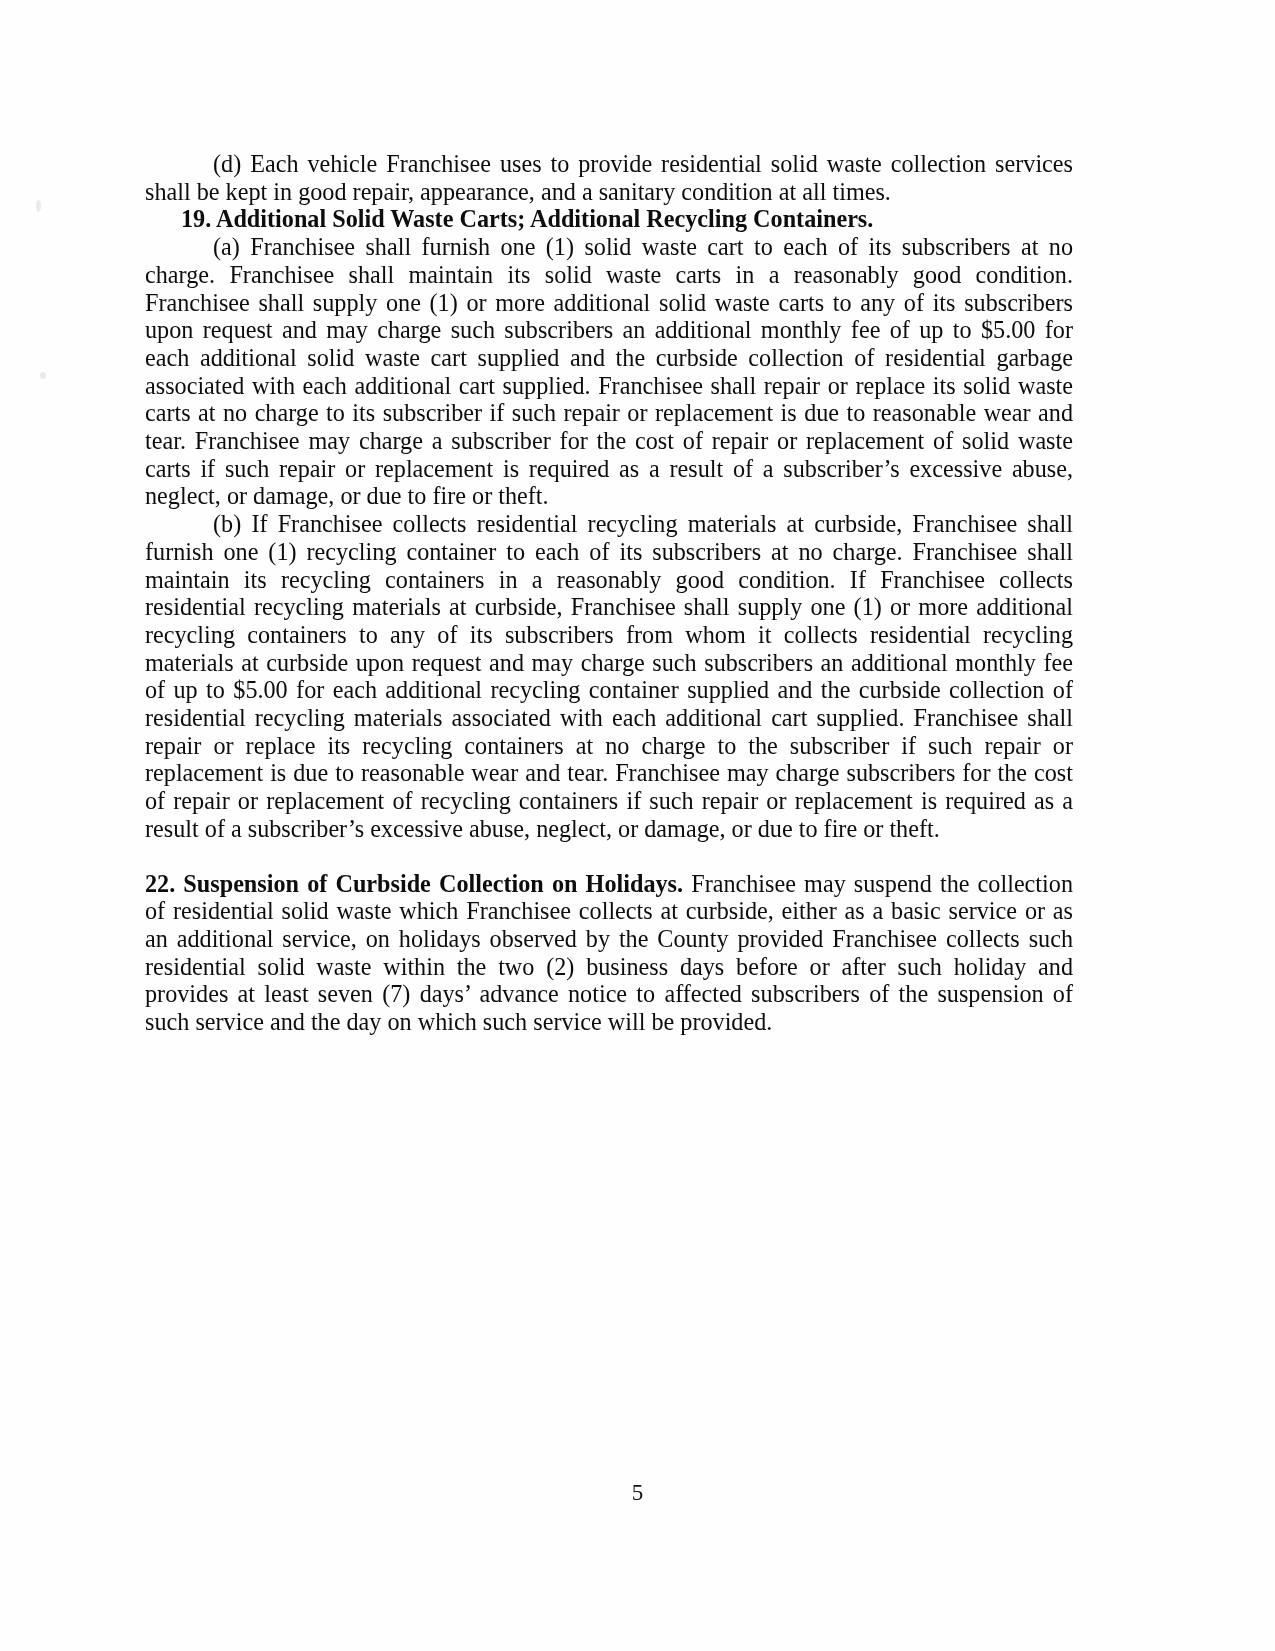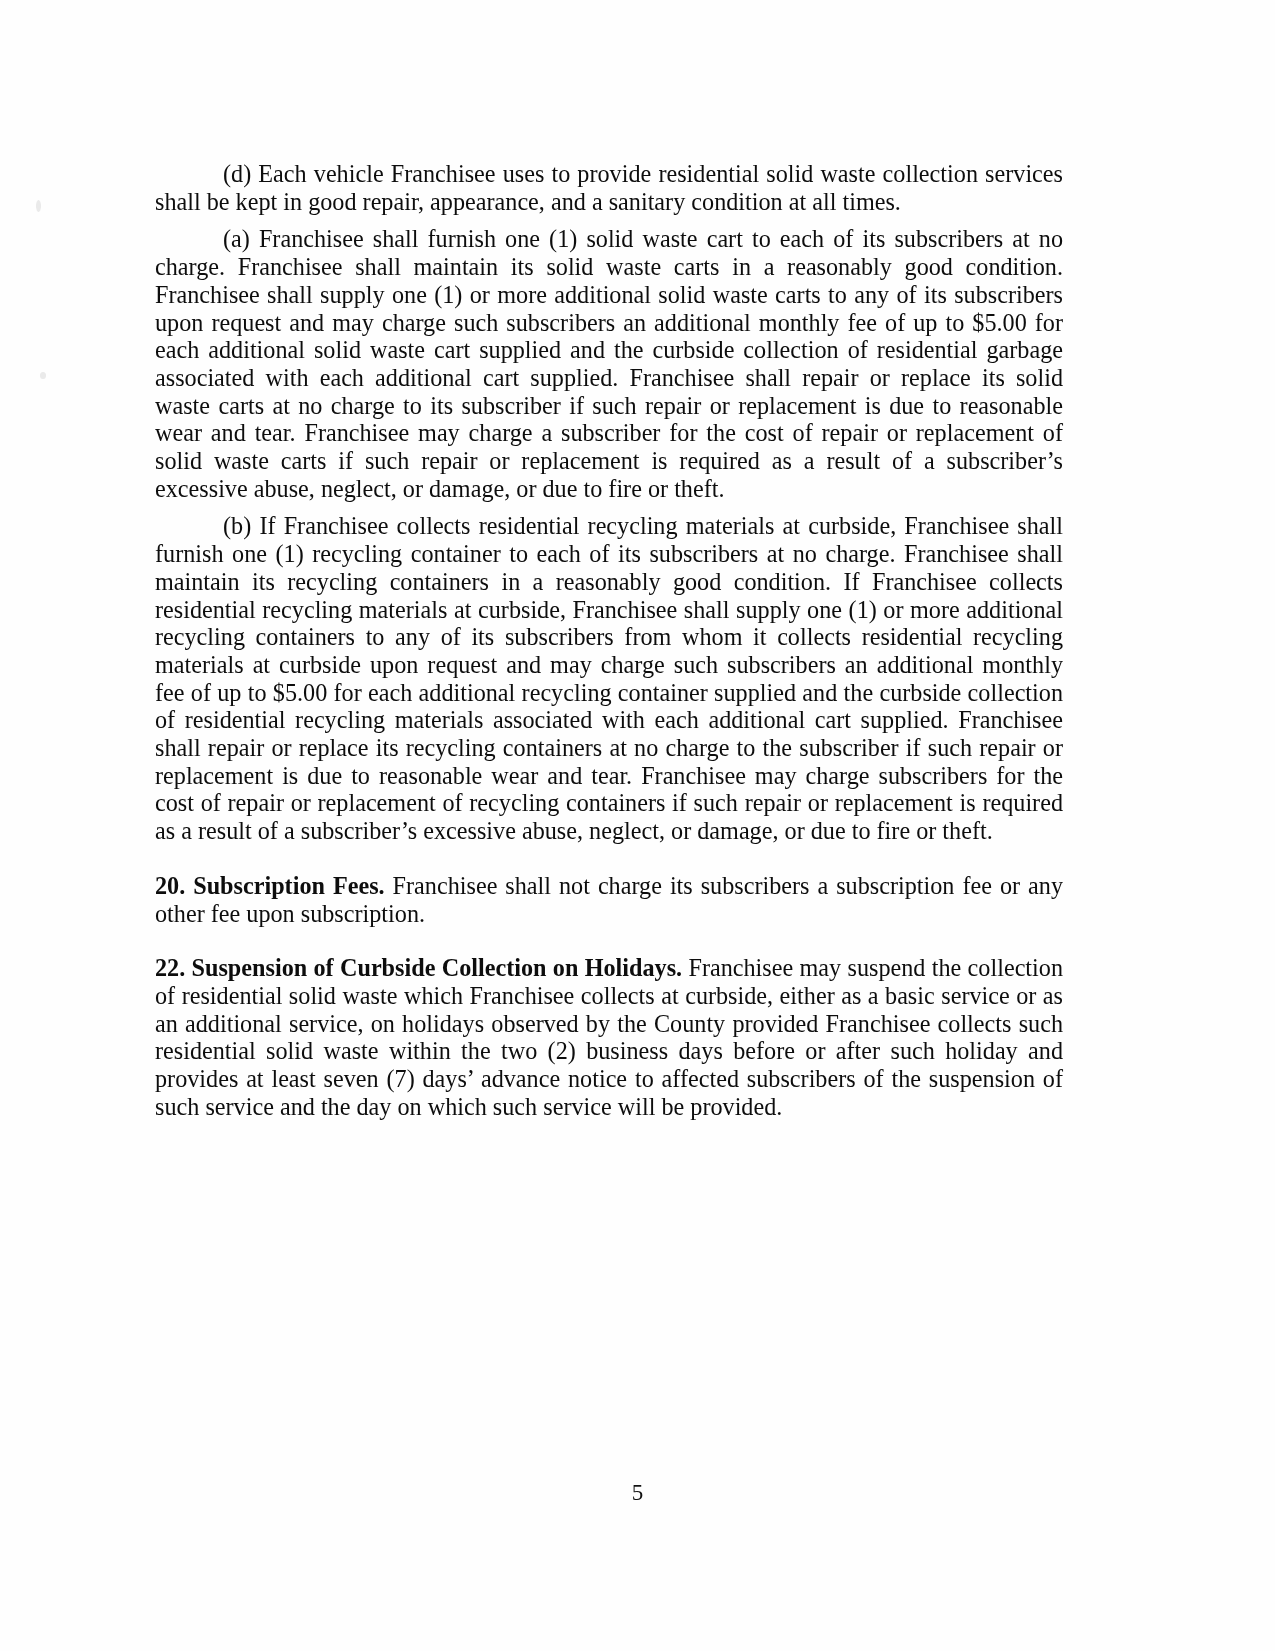--- a/index.html
+++ b/index.html
@@ -20,21 +20,21 @@
     box-sizing: border-box;
     overflow: hidden;
   }
   .content {
     position: absolute;
     left: 145px;
     top: 150px;
     width: 928px;
   }
   p {
-    margin: 10px;
+    margin: 0;
     font-size: 24.2px;
     line-height: 27.7px;
     text-align: justify;
     text-justify: inter-word;
     color: #0d0d0d;
     -webkit-font-smoothing: none;
   }
   p.indent {
     text-indent: 68px;
   }
@@ -73,26 +73,26 @@
 <div class="page">
 
   <span class="scan-speck" style="left:36px; top:200px; width:5px; height:12px;"></span>
   <span class="scan-speck" style="left:40px; top:372px; width:6px; height:7px;"></span>
 
   <div class="content">
 
     <p class="indent">(d) Each vehicle Franchisee uses to provide residential solid waste collection services shall be kept in good repair, appearance, and a sanitary condition at all times.</p>
 
 
+    <p class="section-heading">19.  Additional Solid Waste Carts; Additional Recycling Containers.</p>
 
     <p class="indent">(a) Franchisee shall furnish one (1) solid waste cart to each of its subscribers at no charge. Franchisee shall maintain its solid waste carts in a reasonably good condition. Franchisee shall supply one (1) or more additional solid waste carts to any of its subscribers upon request and may charge such subscribers an additional monthly fee of up to $5.00 for each additional solid waste cart supplied and the curbside collection of residential garbage associated with each additional cart supplied. Franchisee shall repair or replace its solid waste carts at no charge to its subscriber if such repair or replacement is due to reasonable wear and tear. Franchisee may charge a subscriber for the cost of repair or replacement of solid waste carts if such repair or replacement is required as a result of a subscriber’s excessive abuse, neglect, or damage, or due to fire or theft.</p>
 
     <p class="indent">(b) If Franchisee collects residential recycling materials at curbside, Franchisee shall furnish one (1) recycling container to each of its subscribers at no charge. Franchisee shall maintain its recycling containers in a reasonably good condition. If Franchisee collects residential recycling materials at curbside, Franchisee shall supply one (1) or more additional recycling containers to any of its subscribers from whom it collects residential recycling materials at curbside upon request and may charge such subscribers an additional monthly fee of up to $5.00 for each additional recycling container supplied and the curbside collection of residential recycling materials associated with each additional cart supplied. Franchisee shall repair or replace its recycling containers at no charge to the subscriber if such repair or replacement is due to reasonable wear and tear. Franchisee may charge subscribers for the cost of repair or replacement of recycling containers if such repair or replacement is required as a result of a subscriber’s excessive abuse, neglect, or damage, or due to fire or theft.</p>
 
-    <p class="gap-before"><span class="heading">20. Subscription Fees.</span><span> Franchisee shall not charge its subscribers a subscription fee or any other fee upon subscription.</span></p>
 
 
     <p class="gap-before"><span class="heading">22. Suspension of Curbside Collection on Holidays.</span><span> Franchisee may suspend the collection of residential solid waste which Franchisee collects at curbside, either as a basic service or as an additional service, on holidays observed by the County provided Franchisee collects such residential solid waste within the two (2) business days before or after such holiday and provides at least seven (7) days’ advance notice to affected subscribers of the suspension of such service and the day on which such service will be provided.</span></p>
 
 
   </div>
 
   <div class="folio">5</div>
 
 </div>

